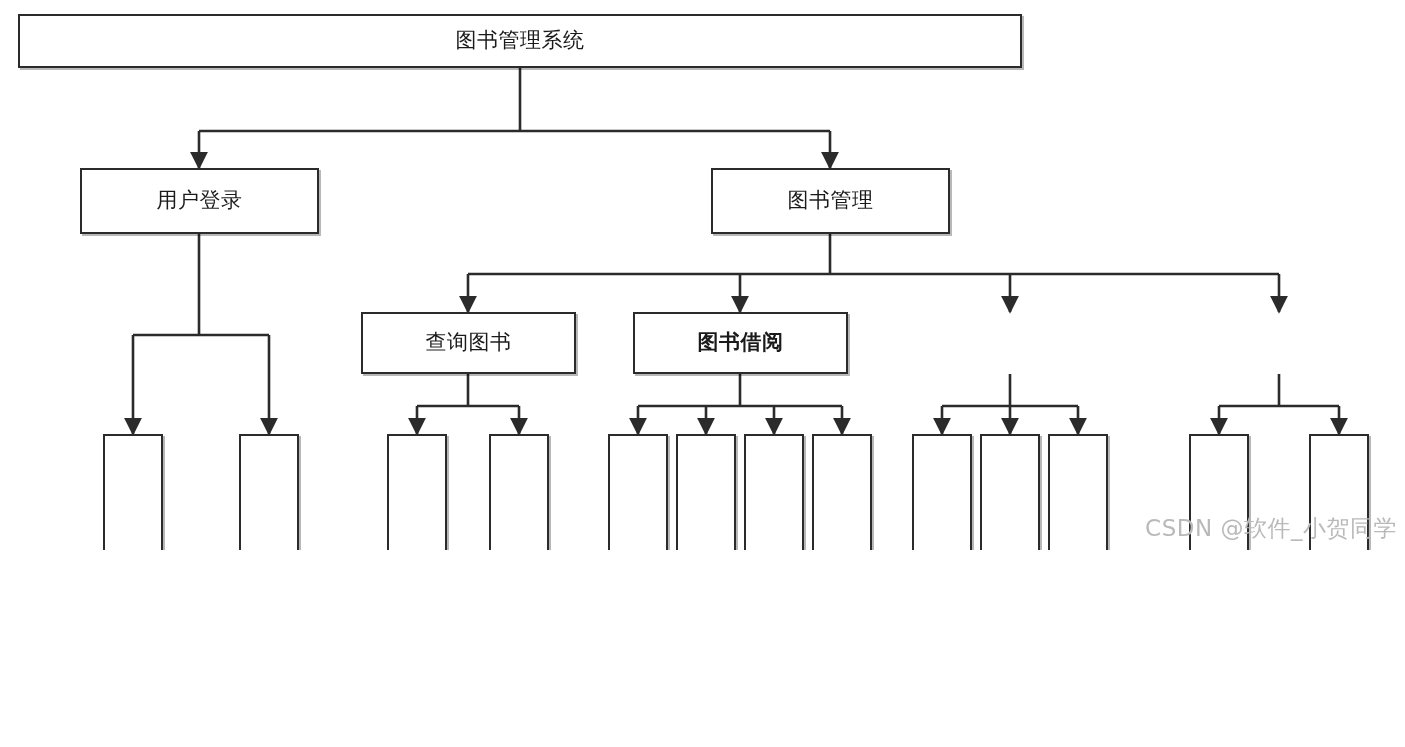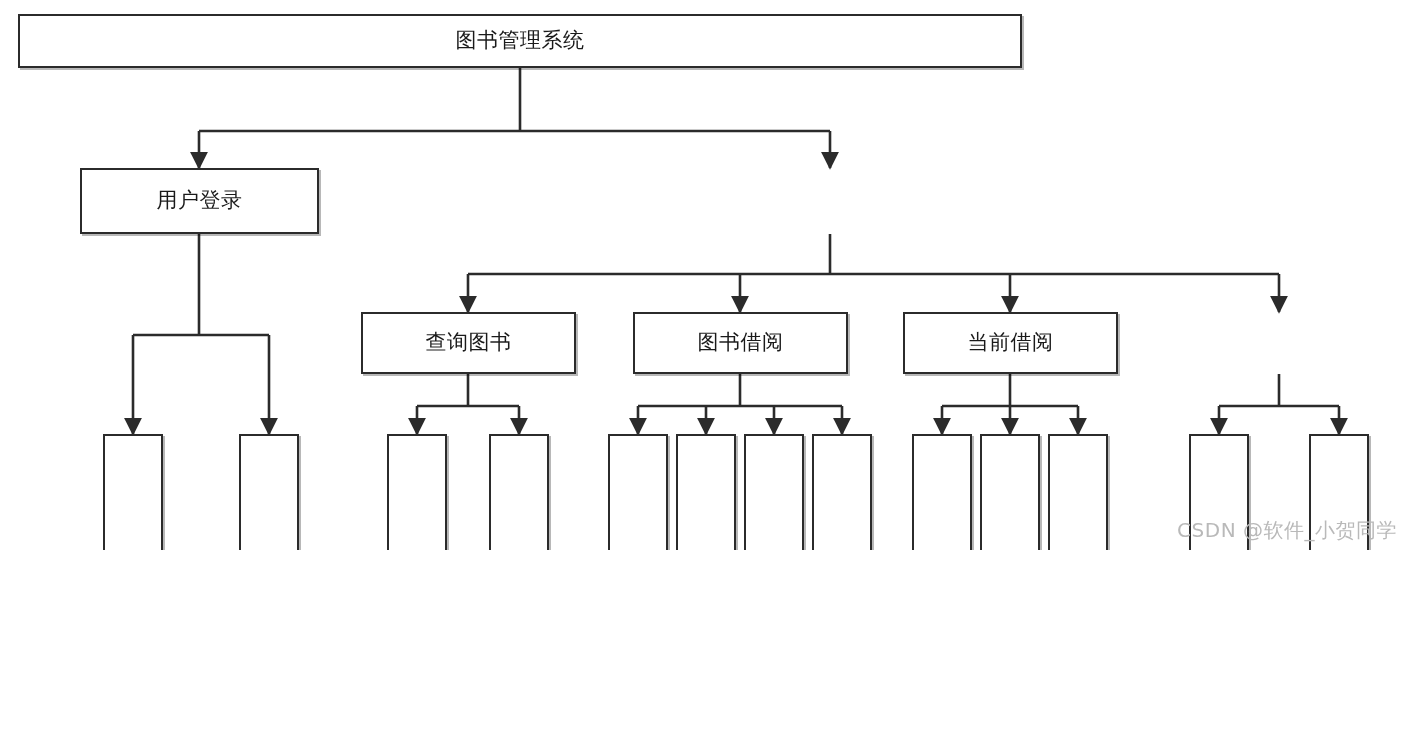--- a/index.html
+++ b/index.html
@@ -55,21 +55,21 @@
   }
   .node-v .vlabel {
     writing-mode: vertical-rl;
     text-orientation: upright;
     display: block;
   }
   #watermark {
     position: absolute;
     right: 8px;
     bottom: 6px;
-    font-size: 20px;
+    font-size: 23px;
     color: #b9b9b9;
     letter-spacing: 0.5px;
     white-space: nowrap;
     z-index: 5;
     font-family: "DejaVu Sans", "Liberation Sans", sans-serif;
   }
 </style>
 </head>
 <body>
 
@@ -121,24 +121,24 @@
       <path d="M 1279 374 L 1279 406"></path>
       <path d="M 1219 406 L 1339 406"></path>
       <path d="M 1219 406 L 1219 434" marker-end="url(#arrow)"></path>
       <path d="M 1339 406 L 1339 434" marker-end="url(#arrow)"></path>
     </g>
   </svg>
 
   <div class="node node-h" style="left:18px; top:14px; width:1004px; height:54px;">图书管理系统</div>
 
   <div class="node node-h" style="left:80px; top:168px; width:239px; height:66px;">用户登录</div>
+  <div class="node node-h" style="left:711px; top:168px; width:239px; height:66px;">图书管理</div>
 
   <div class="node node-h" style="left:361px; top:312px; width:215px; height:62px;">查询图书</div>
-  <div class="node node-h" style="left:633px; top:312px; width:215px; height:62px;">图书借阅</div>
-  <div class="node node-h" style="left:903px; top:312px; width:215px; height:62px;">当前借阅</div>
+  <div class="node node-h" style="left:633px; top:312px; width:215px; height:62px;font-weight:bold;">图书借阅</div>
 
   <div class="node node-v" style="left:103px; top:434px; width:60px; height:299px;">
     <span class="vlabel">用户登录</span>
   </div>
   <div class="node node-v" style="left:239px; top:434px; width:60px; height:299px;">
     <span class="vlabel">注销登录</span>
   </div>
 
   <div class="node node-v" style="left:387px; top:434px; width:60px; height:299px;">
     <span class="vlabel">查询图书</span>

